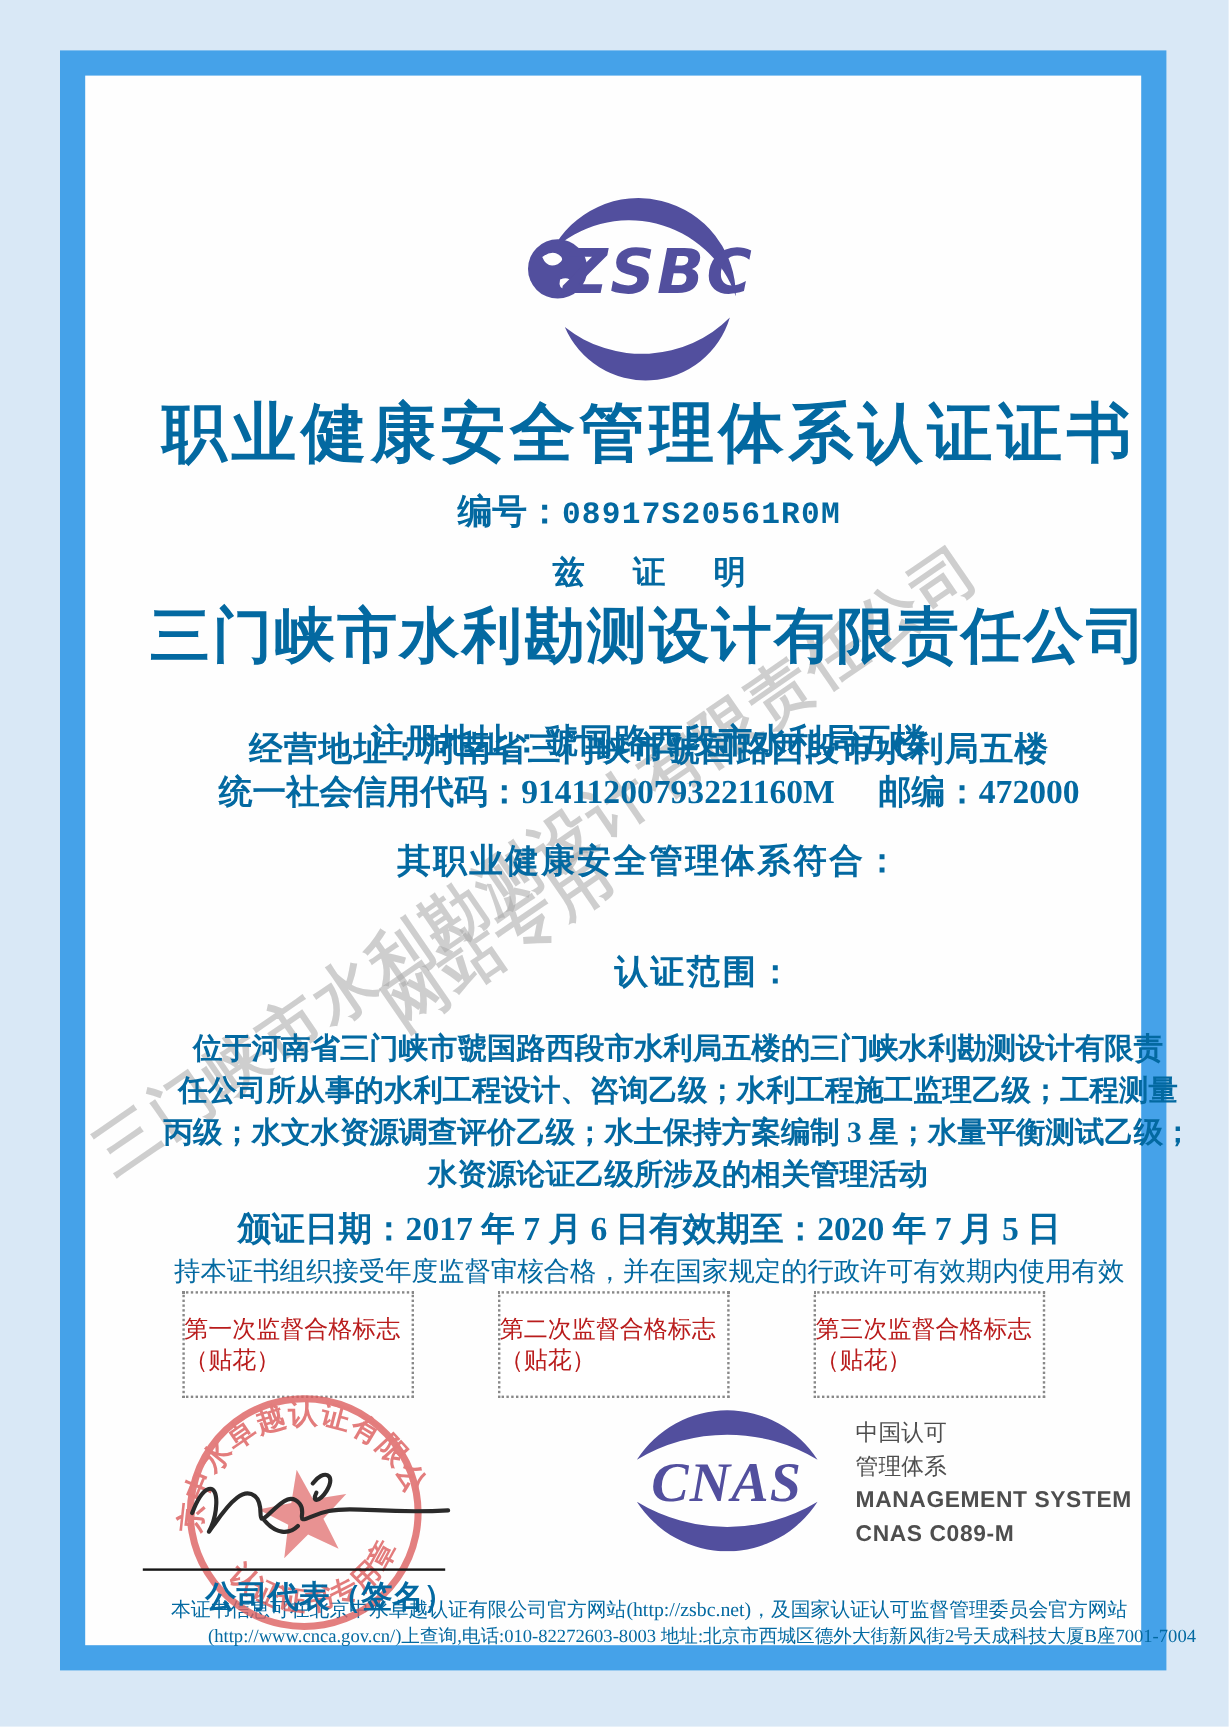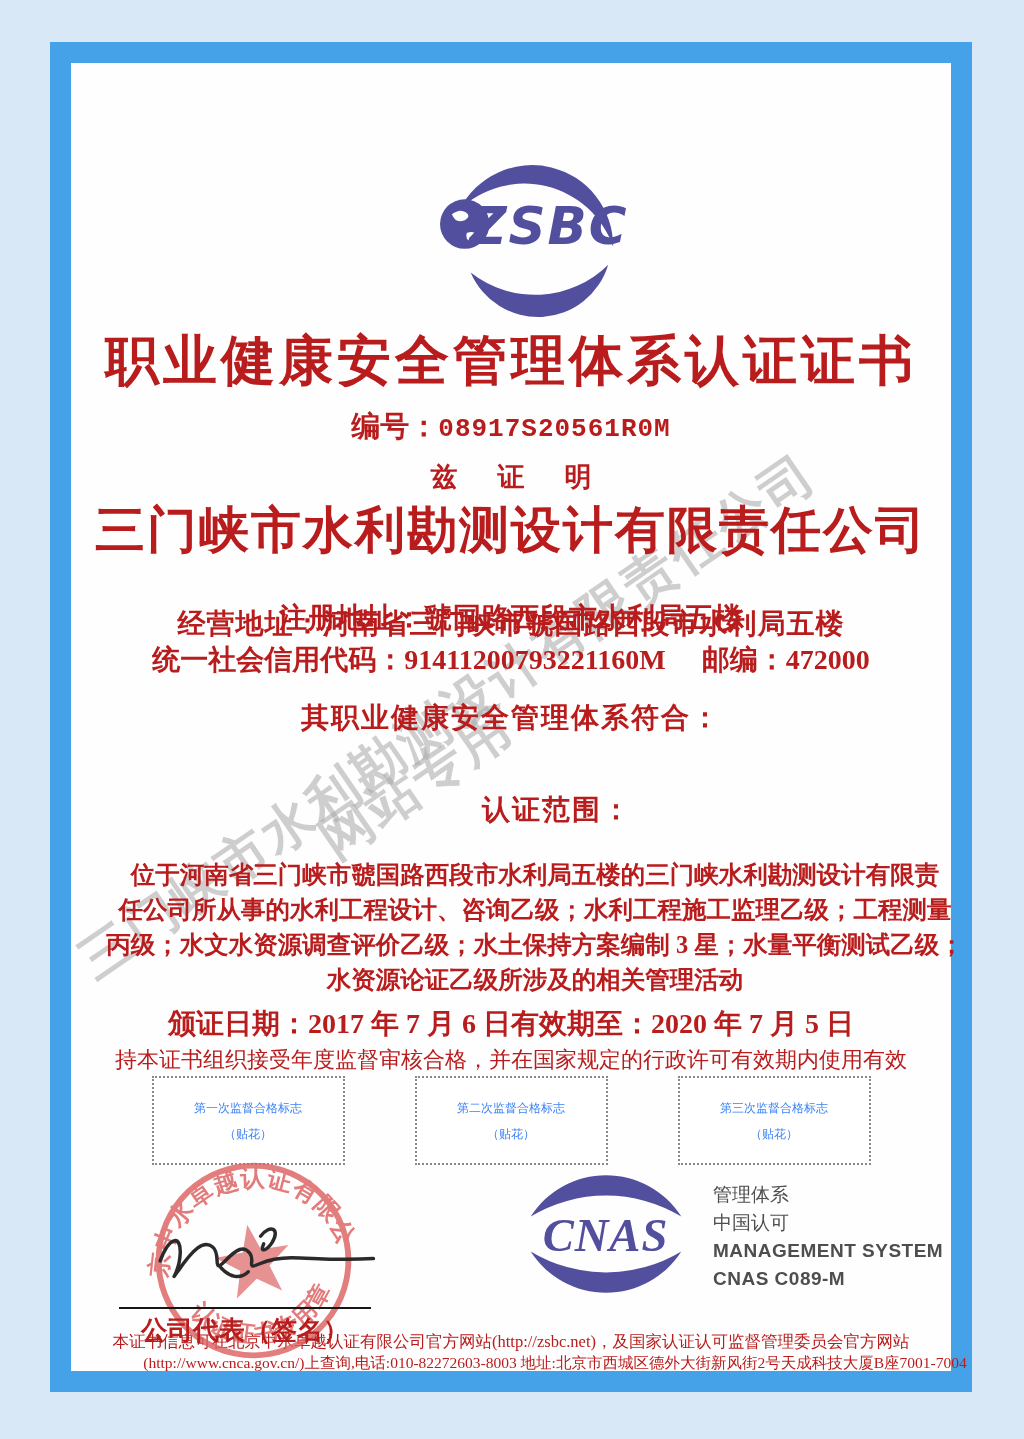--- a/index.html
+++ b/index.html
@@ -4,21 +4,21 @@
 <style>
   html,body{margin:0;padding:0;}
   body{width:1024px;height:1439px;font-family:"Liberation Serif",serif;}
   .page{position:relative;width:1024px;height:1439px;background:#d9e8f6;overflow:hidden;}
   .frame{position:absolute;left:50px;top:42px;width:922px;height:1350px;
          background:#45a2e9;box-sizing:border-box;padding:21px;}
   .paper{position:relative;width:100%;height:100%;background:#fefefe;overflow:visible;}
 
   .abs{position:absolute;}
   .center{left:0;width:100%;text-align:center;}
-  .ink{color:#b91c1c;}
+  .ink{color:#0369a1;margin-left:30px;}
 
   .watermark{position:absolute;z-index:1;color:#a8a8a8;opacity:0.55;font-weight:bold;
              white-space:nowrap;transform-origin:left center;pointer-events:none;
              font-family:"Liberation Serif",serif;}
   .wm1{left:14px;top:868px;font-size:52px;letter-spacing:3px;transform:rotate(-34.5deg);}
   .wm2{left:255px;top:748px;font-size:52px;letter-spacing:3px;transform:rotate(-34.5deg);}
 
   .content{position:absolute;inset:0;z-index:2;}
 
   .logo-zsbc{left:348px;top:76px;width:230px;height:188px;}
@@ -36,22 +36,22 @@
   .standard{top:676px;font-size:31px;font-weight:bold;font-family:"Liberation Mono",monospace;
             letter-spacing:0px;}
   .scope-label{top:728px;font-size:28px;font-weight:bold;letter-spacing:2px;padding-left:46px;}
   .scope{top:794px;font-size:24.5px;font-weight:bold;line-height:35px;padding-left:24px;}
   .dates-row{top:942px;left:0;width:100%;display:flex;justify-content:center;
              font-size:28px;font-weight:bold;}
   .note{top:982px;font-size:22px;font-weight:normal;}
 
   .stickers{top:1013px;left:0;width:100%;display:flex;justify-content:center;gap:70px;}
   .sticker{width:193px;height:89px;border:2px dotted #888;box-sizing:border-box;
-           display:flex;flex-direction:column;justify-content:center;align-items:center;
-           font-size:12px;color:#3b82f6;line-height:26px;background:#fff;}
+           display:flex;flex-direction:column;justify-content:center;
+           font-size:20px;color:#b91c1c;line-height:26px;background:#fff;}
 
   .stamp-svg{left:70px;top:1085px;width:225px;height:225px;z-index:3;}
   .sig-svg{left:75px;top:1150px;width:240px;height:85px;z-index:4;}
   .sig-line{left:48px;top:1244px;width:252px;border-top:2.5px solid #161616;z-index:4;}
   .sig-label{left:48px;top:1250px;width:252px;text-align:center;font-size:26px;font-weight:bold;z-index:4;}
 
   .cnas-row{left:450px;top:1112px;display:flex;align-items:flex-start;gap:22px;}
   .cnas-text{padding-top:6px;color:#4e4e4e;}
   .cnas-text .cn{font-size:19px;line-height:28px;font-family:"Liberation Serif",serif;}
   .cnas-text .en{font-size:19px;line-height:28px;font-weight:bold;
@@ -160,22 +160,22 @@
         <div class="abs sig-line"></div>
         <div class="abs sig-label ink">公司代表（签名）</div>
 
         <div class="abs cnas-row">
           <svg width="170" height="118" viewBox="0 0 175 120">
             <path d="M10,42 A92,92 0 0 1 165,42 A150,150 0 0 0 10,42 Z" fill="#524f9e"></path>
             <path d="M165,78 A92,92 0 0 1 10,78 A150,150 0 0 0 165,78 Z" fill="#524f9e"></path>
             <text x="87" y="77" text-anchor="middle" font-family="Liberation Serif, serif" font-size="48" font-weight="bold" font-style="italic" fill="#524f9e" letter-spacing="1">CNAS</text>
           </svg>
           <div class="cnas-text">
+            <div class="cn">中国认可</div>
             <div class="cn">管理体系</div>
-            <div class="cn">中国认可</div>
             <div class="en">MANAGEMENT SYSTEM</div>
             <div class="en">CNAS C089-M</div>
           </div>
         </div>
 
         <div class="abs center footer1 ink">本证书信息可在北京中水卓越认证有限公司官方网站(http://zsbc.net)，及国家认证认可监督管理委员会官方网站</div>
         <div class="abs center footer2 ink">(http://www.cnca.gov.cn/)上查询,电话:010-82272603-8003 地址:北京市西城区德外大街新风街2号天成科技大厦B座7001-7004</div>
 
       </div>
     </div>

